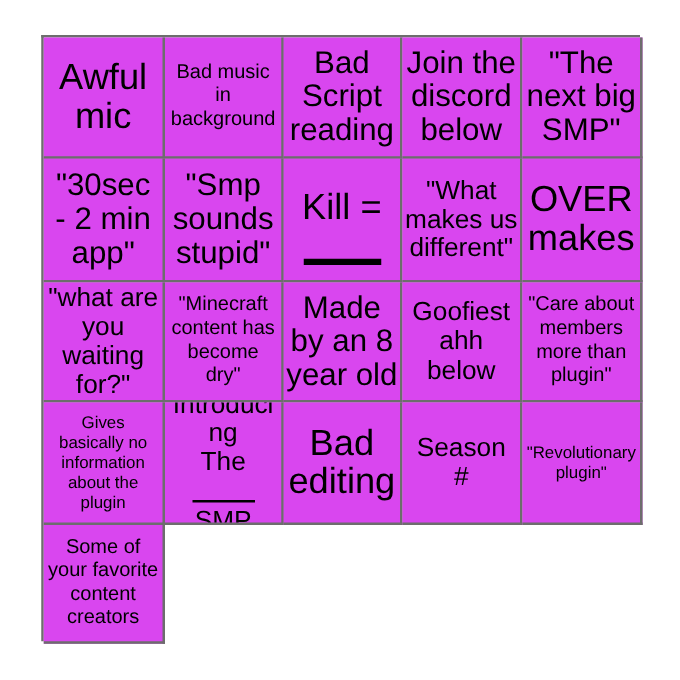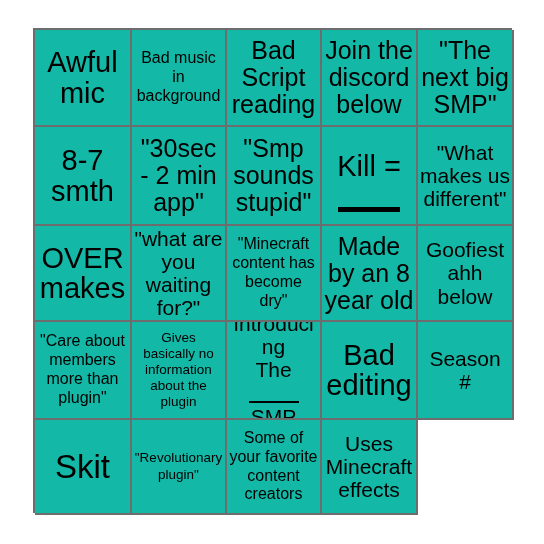--- a/index.html
+++ b/index.html
@@ -28,21 +28,21 @@
     grid-template-rows: 97px 99px 96px 98px 95px;
     border-top: 2px solid #6d6d6d;
     border-left: 2px solid #6d6d6d;
     background: #ffffff;
   }
 
   .cell {
     box-sizing: border-box;
     border-right: 2px solid #6d6d6d;
     border-bottom: 2px solid #6d6d6d;
-    background: #14b8a6;
+    background: #d946ef;
     display: flex;
     align-items: center;
     justify-content: center;
     text-align: center;
     overflow: hidden;
     padding: 1px 2px;
     color: #000000;
     position: relative;
   }
 
@@ -107,24 +107,20 @@
     <div class="cell fs-lg">
       <span class="cell-text">Join the
 discord
 below</span>
     </div>
     <div class="cell fs-lg">
       <span class="cell-text">"The
 next big
 SMP"</span>
     </div>
-    <div class="cell fs-xl">
-      <span class="cell-text">8-7
-smth</span>
-    </div>
     <div class="cell fs-lg">
       <span class="cell-text">"30sec
 - 2 min
 app"</span>
     </div>
     <div class="cell fs-lg">
       <span class="cell-text">"Smp
 sounds
 stupid"</span>
     </div>
@@ -181,31 +177,23 @@
 SMP</span></span>
     </div>
     <div class="cell fs-xl">
       <span class="cell-text">Bad
 editing</span>
     </div>
     <div class="cell fs-md">
       <span class="cell-text">Season
 #</span>
     </div>
-    <div class="cell fs-xxl">
-      <span class="cell-text">Skit</span>
-    </div>
     <div class="cell fs-xs">
       <span class="cell-text">"Revolutionary
 plugin"</span>
     </div>
     <div class="cell fs-sm">
       <span class="cell-text">Some of
 your favorite
 content
 creators</span>
     </div>
-    <div class="cell fs-md">
-      <span class="cell-text">Uses
-Minecraft
-effects</span>
-    </div>
   </div>
 
 </body></html>

